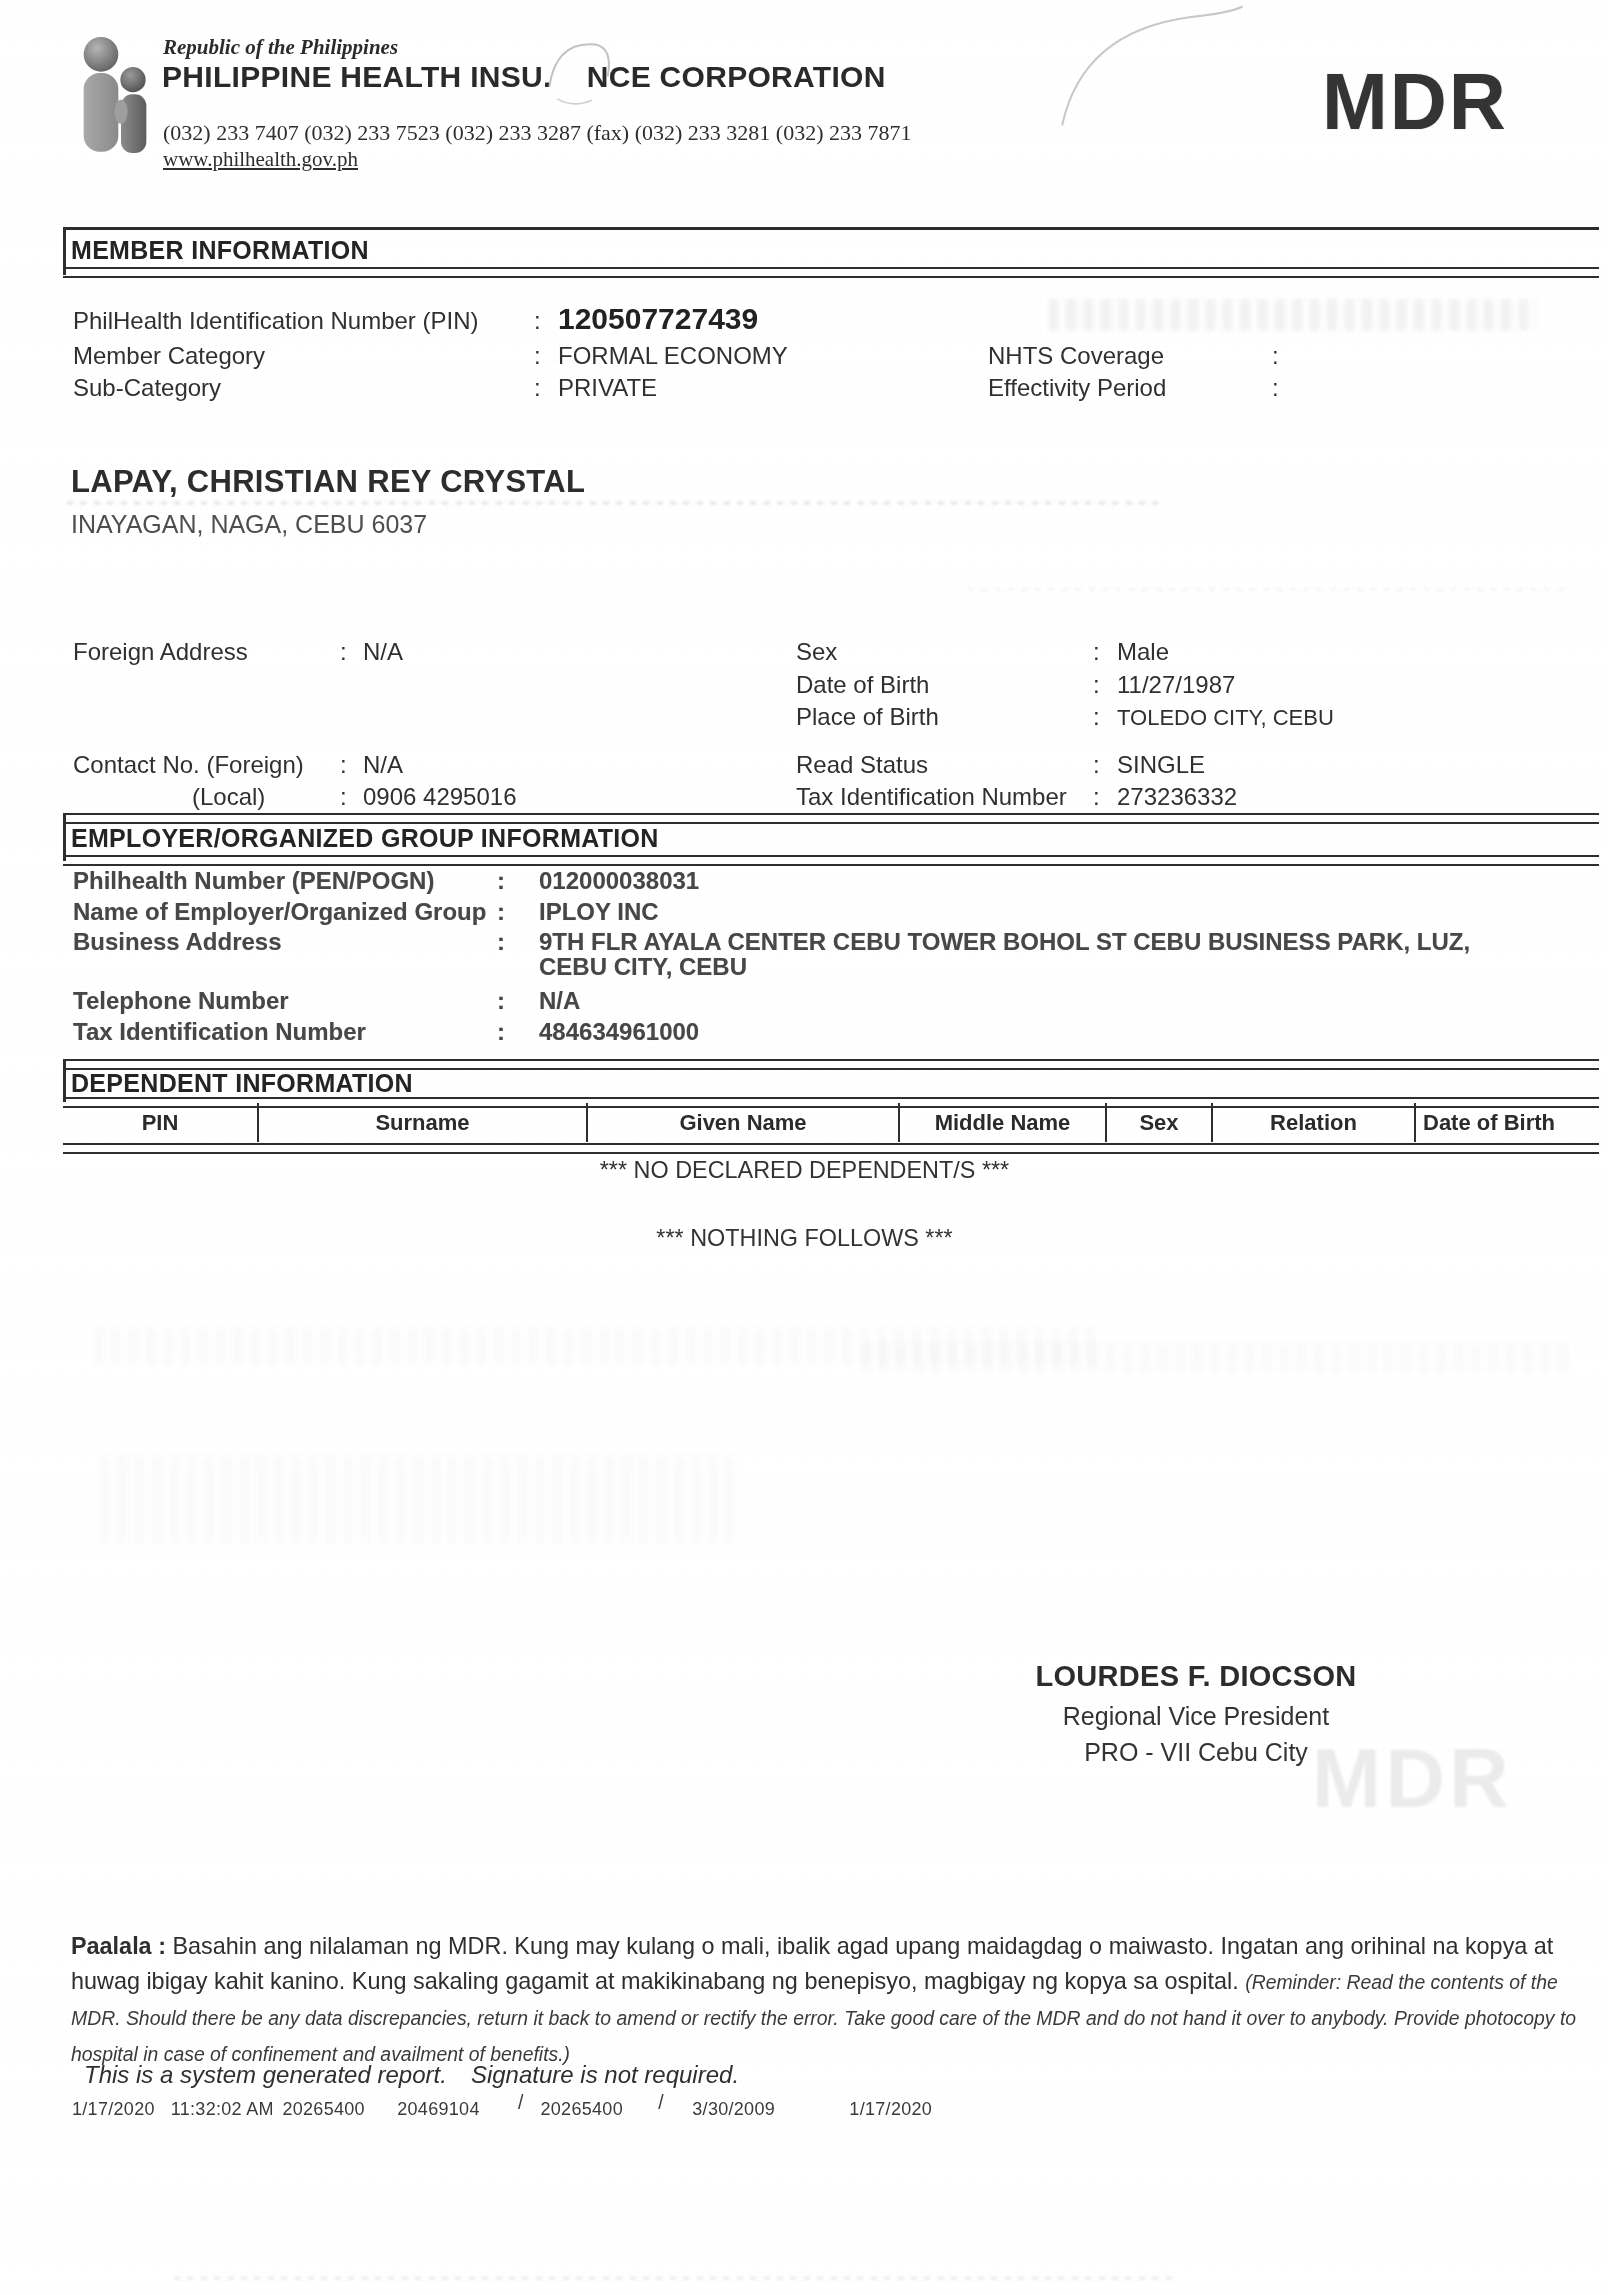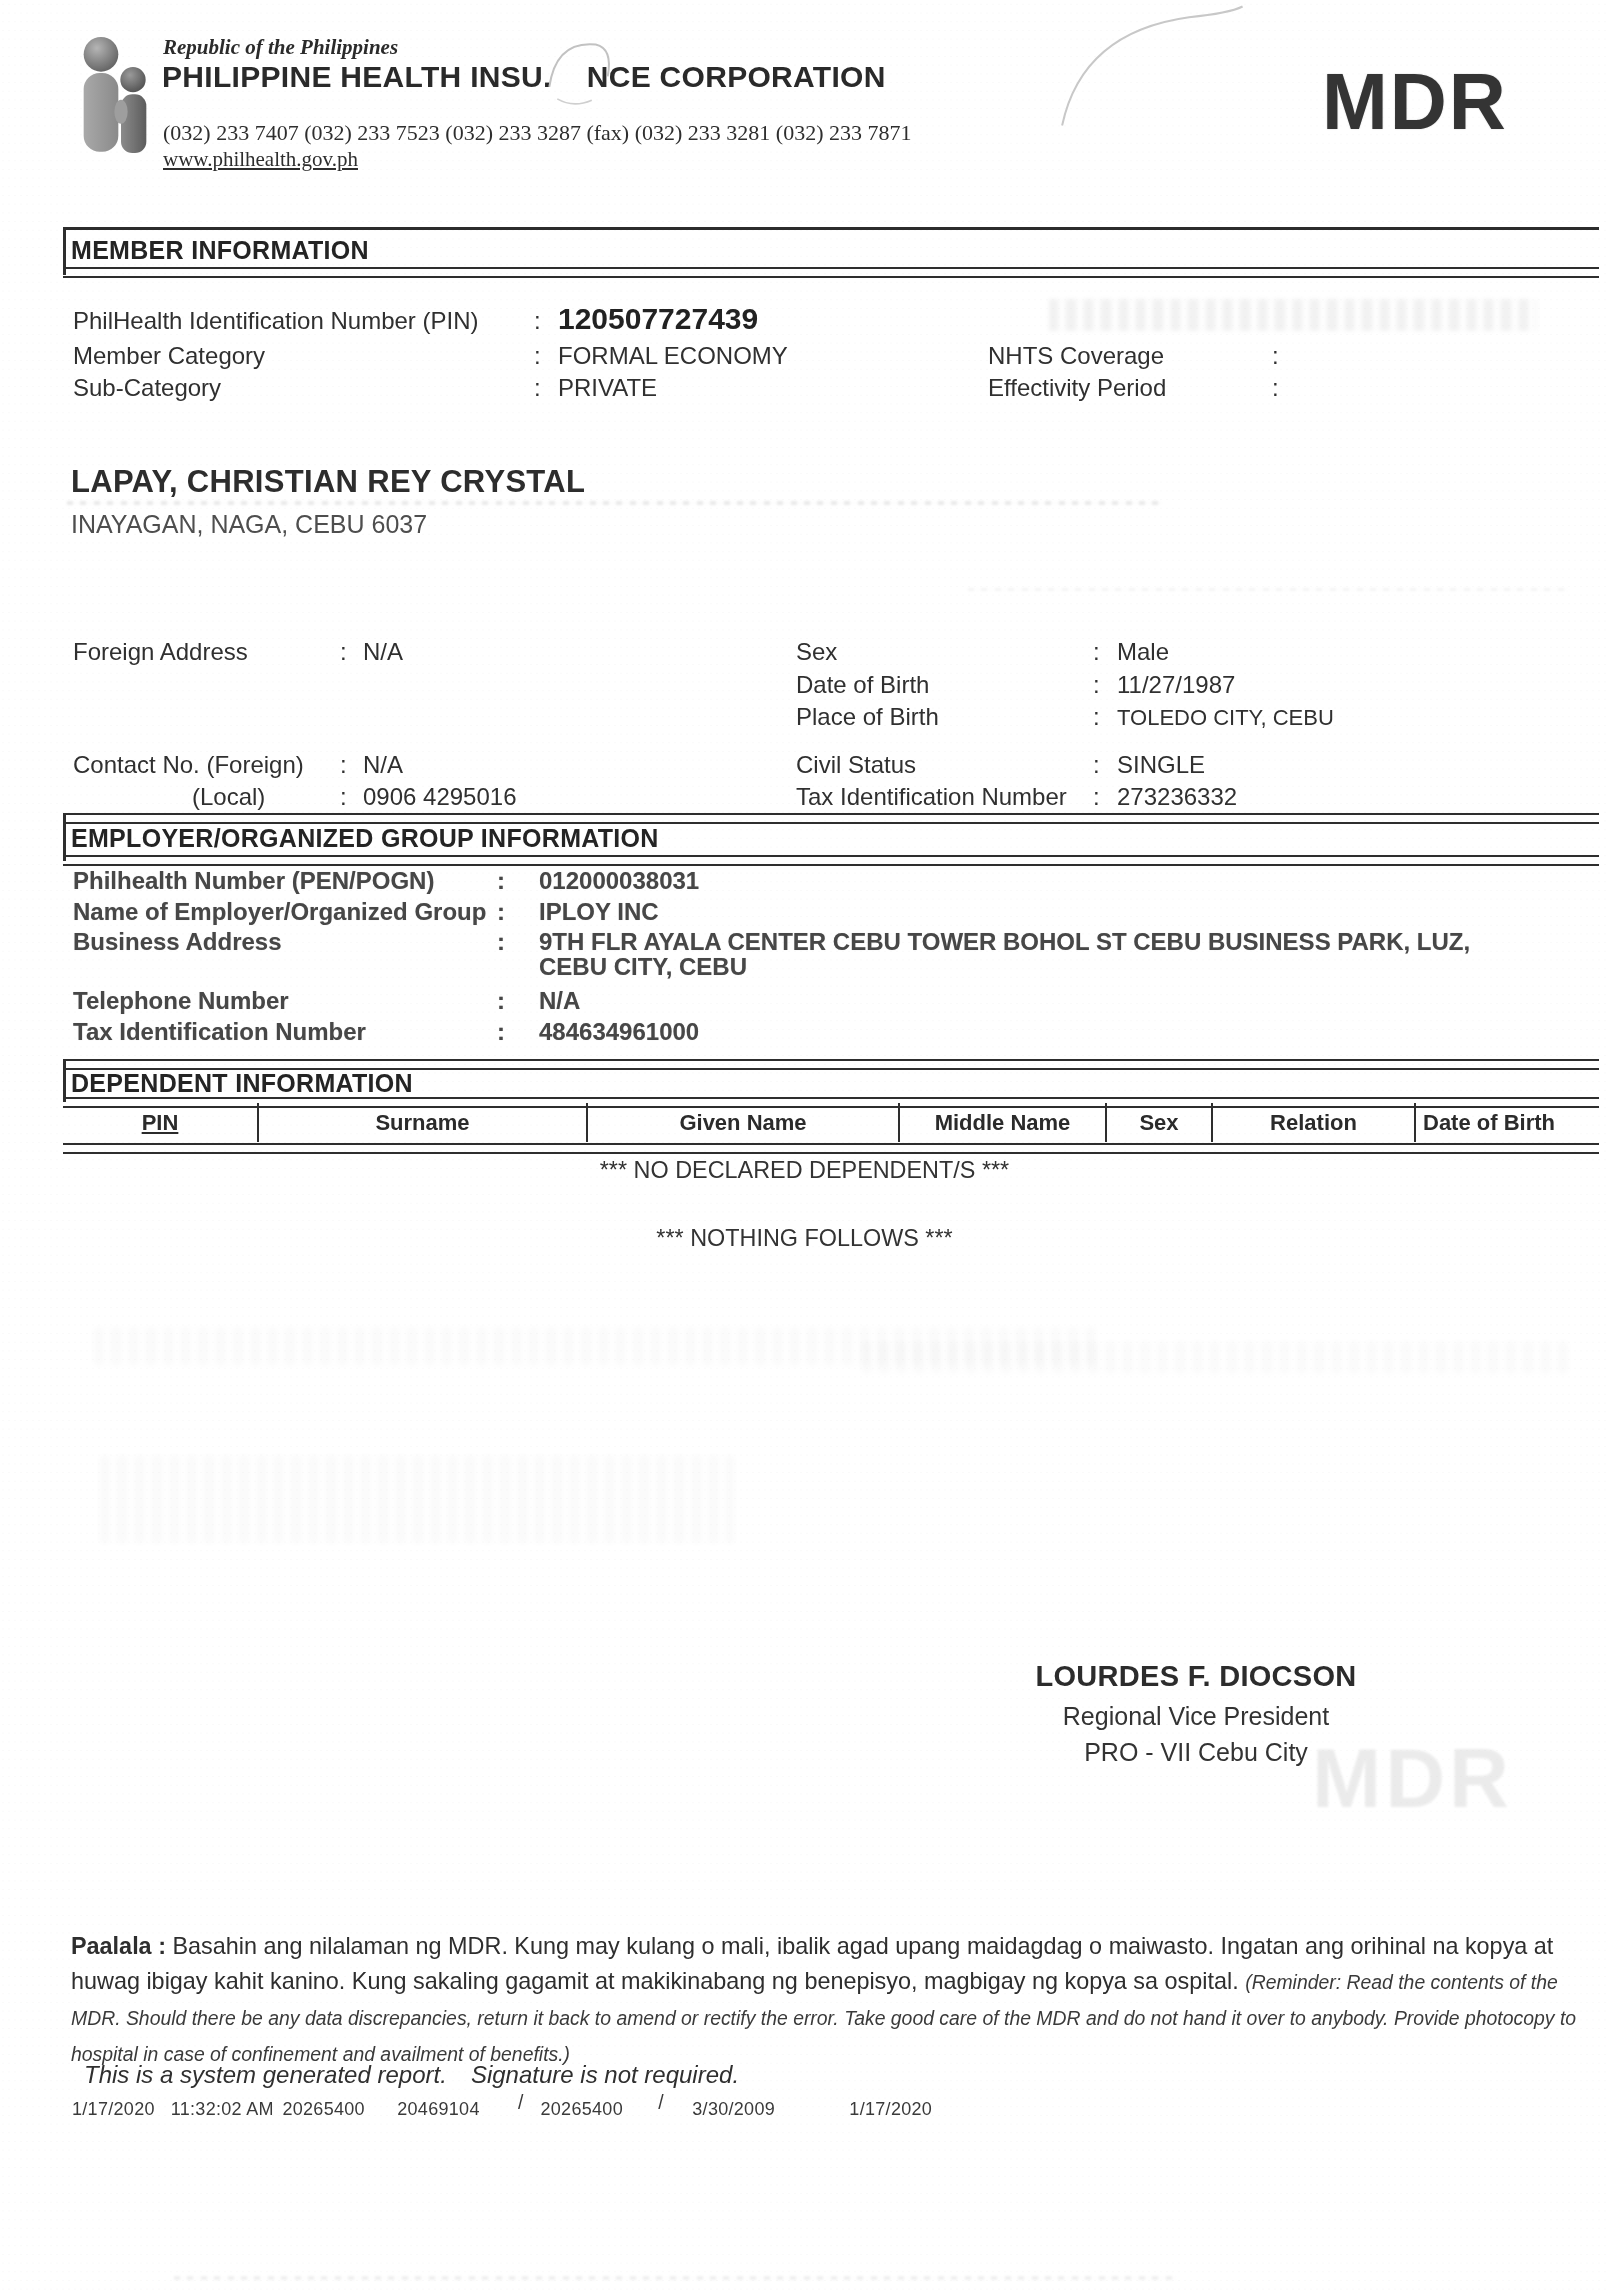--- a/index.html
+++ b/index.html
@@ -48,21 +48,21 @@
   .val.pin{font-weight:bold;font-size:30px;color:#222;}
   .val.small-caps{font-size:22px;}
   .indent-local{text-indent:119px;}
   .member-name{left:71px;top:464px;font-weight:bold;font-size:31px;letter-spacing:0.3px;color:#2d2d2d;}
   .member-addr{left:71px;top:510px;font-size:25px;color:#4e4e4e;}
   .sec-employer .row{color:#474747;text-shadow:0 0 0.7px rgba(90,90,90,.35);font-weight:bold;}
   .biz-val{width:948px;line-height:25px;}
   
   .dep-header{left:63px;top:1103px;width:1536px;height:39px;display:flex;align-items:center;}
   .dep-cell{height:100%;display:flex;align-items:center;justify-content:center;font-weight:bold;font-size:22px;color:#2b2b2b;border-left:2px solid #2e2e2e;box-sizing:border-box;}
-  .dep-cell:first-child{border-left:none;text-decoration:underline;}
+  .dep-cell:first-child{border-left:none;}
   .center-line{left:0;width:1609px;text-align:center;font-size:23.4px;color:#333;}
   
   .sig-block{left:962px;top:1660px;width:468px;text-align:center;}
   .sig-name{font-weight:bold;font-size:29px;color:#2c2c2c;letter-spacing:0.3px;}
   .sig-title{font-size:25px;margin-top:9.4px;color:#333;}
   .sig-office{font-size:25px;margin-top:6.7px;color:#333;}
   .watermark{left:1312px;top:1731px;font-weight:bold;font-size:83px;letter-spacing:4px;color:#8a8a8a;opacity:.16;filter:blur(1.3px);}
   
   .paalala{left:71px;top:1929px;width:1531px;line-height:35px;font-size:23.4px;color:#2e2e2e;margin:0;}
   .pa-label{font-weight:bold;}
@@ -210,21 +210,21 @@
     <span class="lbl">Contact No. (Foreign)</span>
     <span class="colon">:</span>
     <span class="val">N/A</span>
   </div>
   <div class="abs row g2" style="left:73px;top:783px;">
     <span class="lbl indent-local">(Local)</span>
     <span class="colon">:</span>
     <span class="val">0906 4295016</span>
   </div>
   <div class="abs row g3" style="left:796px;top:751px;">
-    <span class="lbl">Civil Status</span>
+    <span class="lbl">Read Status</span>
     <span class="colon">:</span>
     <span class="val">SINGLE</span>
   </div>
   <div class="abs row g3" style="left:796px;top:783px;">
     <span class="lbl">Tax Identification Number</span>
     <span class="colon">:</span>
     <span class="val">273236332</span>
   </div>
 
   <div class="sec-employer">

